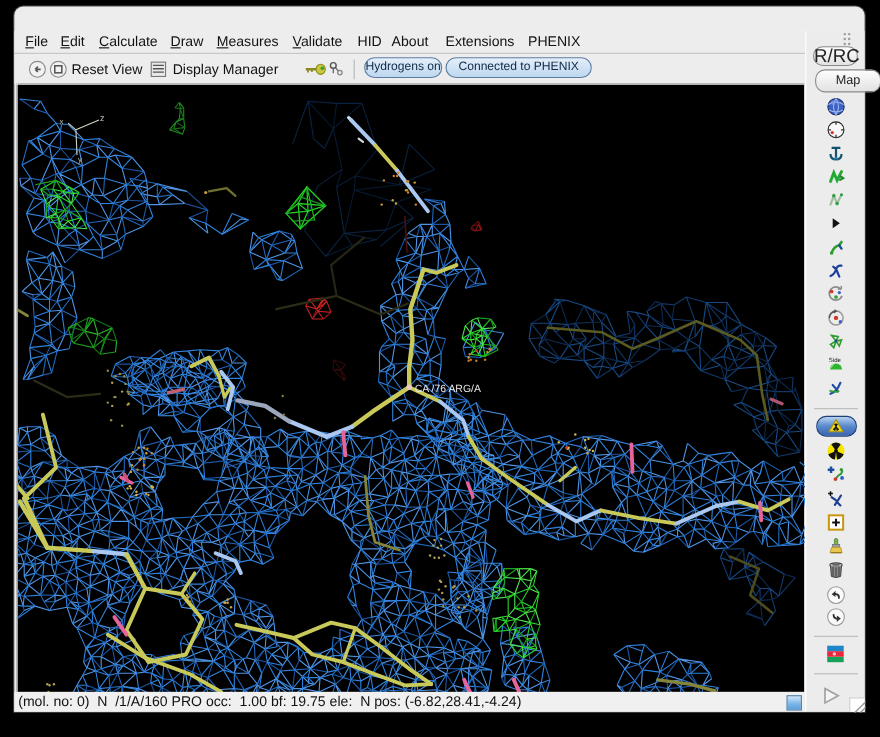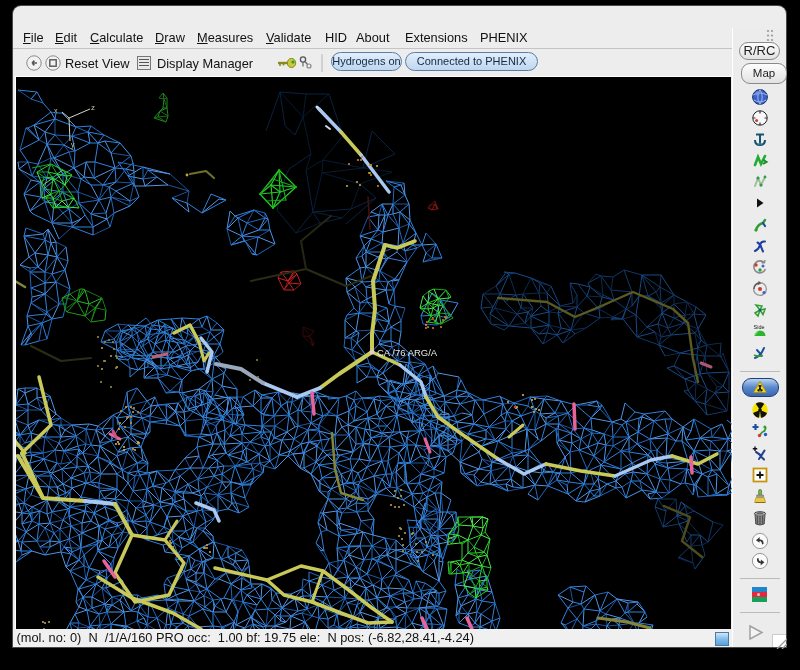--- a/index.html
+++ b/index.html
@@ -12,21 +12,21 @@
 #menubar { position:absolute; left:0; top:22px; width:719px; height:20px; background:#ededed; font-size:12.8px; color:#111; }
 #menubar span.mi { position:absolute; top:2px; }
 #toolbar { position:absolute; left:0; top:42px; width:719px; height:28px; background:#ededed; border-top:1px solid #c4c4c4; }
 #canvas { position:absolute; left:2px; top:70px; width:716px; height:553px; background:#000;
   border-left:1px solid #fff; border-top:1px solid #fff; }
 #statusbar { position:absolute; left:0px; top:623px; width:719px; height:18px; background:#f0f0f0;
   font-size:12.8px; color:#111; line-height:18px; white-space:nowrap; }
 #rstrip { position:absolute; left:719px; top:22px; width:54px; height:619px; background:#ececec; border-left:1px solid #fff; }
 .ricon { position:absolute; left:50%; transform:translateX(-50%); width:18px; height:18px; }
 .pill { position:absolute; background:linear-gradient(#fdfdfd,#e2e2e2); border:1px solid #8a8a8a; border-radius:9px;
-  font-size:13px; color:#222; text-align:center; }
+  font-size:17px; color:#222; text-align:center; }
 .tbtn { position:absolute; top:3px; height:19px; background:linear-gradient(#e3eefa,#bed7ef); border:1.5px solid #5b7da4;
   border-radius:10px; font-size:11px; color:#102a44; line-height:16px; text-align:center; }
 .sep { position:absolute; left:7px; width:40px; height:1px; background:#bbb; }
 u { text-decoration:underline; }
 svg text { font-family:"Liberation Sans",sans-serif; }
 </style></head><body>
 <div id="win">
   <div id="menubar">
     <span class="mi" style="left:10px"><u>F</u>ile</span>
     <span class="mi" style="left:42px"><u>E</u>dit</span>
@@ -298,21 +298,21 @@
       <g fill="#999">
           <circle cx="35" cy="3" r="1.1"></circle>
           <circle cx="39" cy="3" r="1.1"></circle>
           <circle cx="35" cy="7.5" r="1.1"></circle>
           <circle cx="39" cy="7.5" r="1.1"></circle>
           <circle cx="35" cy="12" r="1.1"></circle>
           <circle cx="39" cy="12" r="1.1"></circle>
         </g>
     </svg>
     <div class="pill" style="left:6px;top:14px;width:41px;height:18px;line-height:16px;">R/RC</div>
-    <div class="pill" style="left:8px;top:35px;width:46px;height:21px;line-height:19px;font-size:11.5px;">Map</div>
+    <div class="pill" style="left:8px;top:35px;width:60px;height:21px;line-height:19px;font-size:11.5px;">Map</div>
     <div class="sep" style="top:343px"></div>
     <div style="position:absolute;left:9px;top:350px;width:37px;height:19px;border-radius:9px;background:linear-gradient(#b8d4f0,#5988cc 50%,#3a66b0);border:1.5px solid #1e3f7a;">
       <svg width="34" height="17" viewBox="0 0 34 17">
           <path d="M17 2.5 L23.5 13.5 L10.5 13.5 Z" fill="#f0d820" stroke="#a89410" stroke-width="1" stroke-linejoin="round"></path>
           <circle cx="17" cy="9.5" r="1.1" fill="#111"></circle>
           <path d="M17 9.5 L15.2 6.5 A3.4 3.4 0 0 1 18.8 6.5 Z M17 9.5 L14 11 A3.4 3.4 0 0 0 16.4 12.8 Z M17 9.5 L20 11 A3.4 3.4 0 0 1 17.6 12.8 Z" fill="#111"></path>
         </svg>
     </div>
     <div class="ricon" style="top:60px"><svg width="18" height="18" viewBox="0 0 18 18">
           <circle cx="9" cy="9" r="7.4" fill="#3b62c8" stroke="#1d2f66"></circle>

